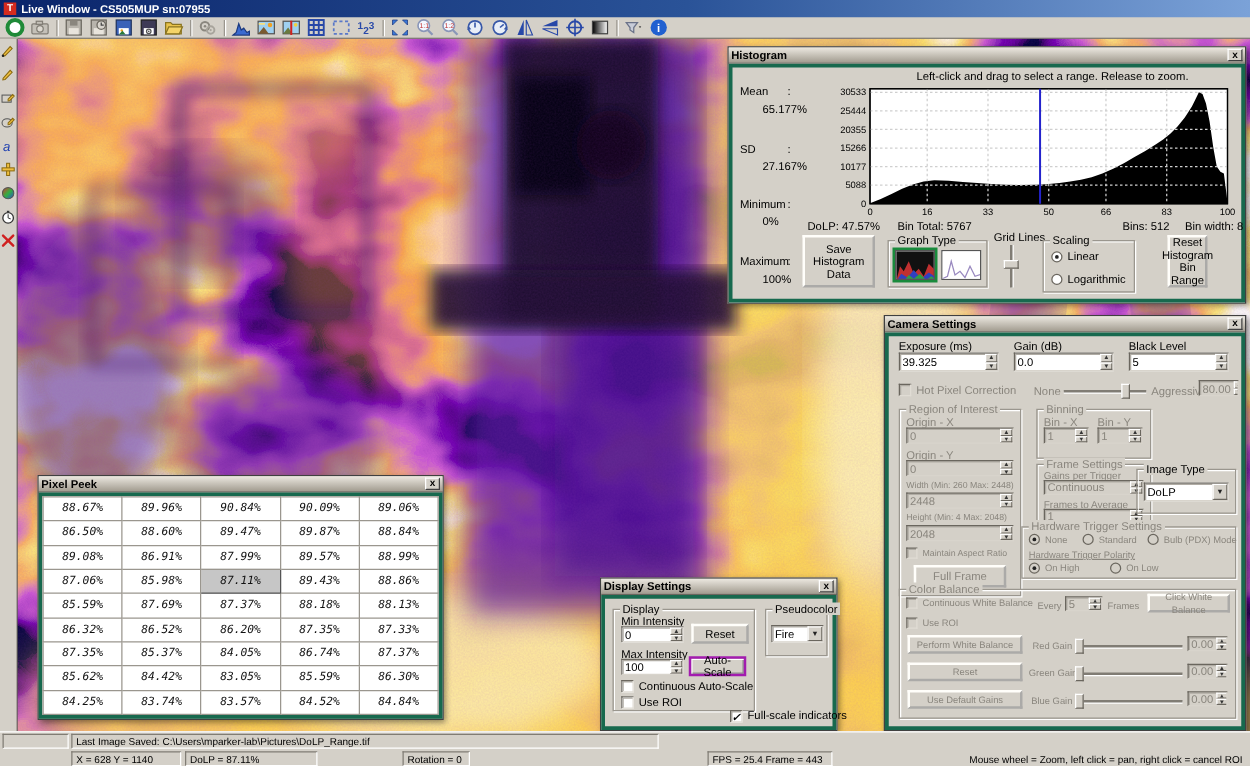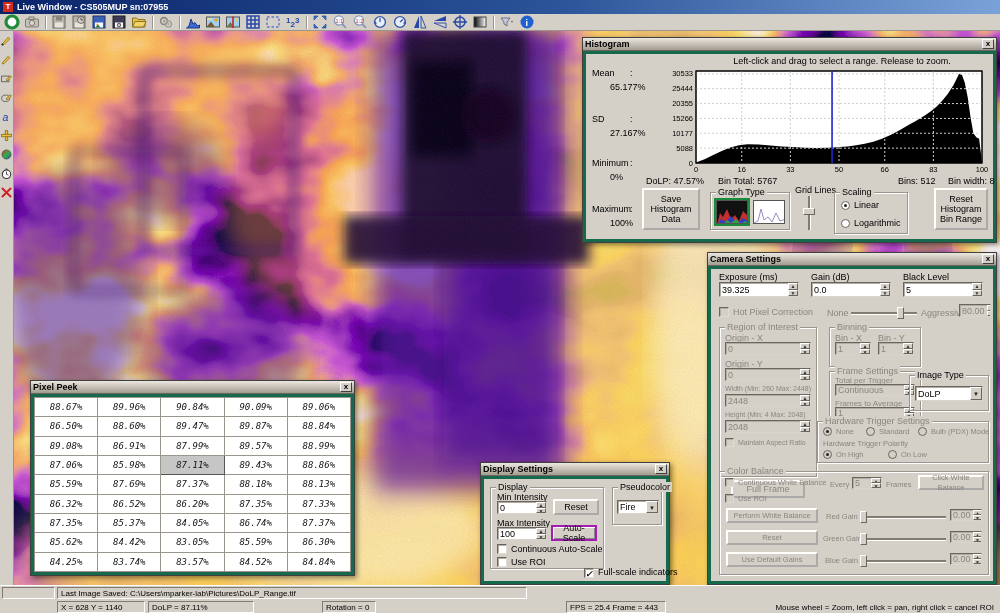--- a/index.html
+++ b/index.html
@@ -424,21 +424,21 @@
     </div>
     <span class="lbl" style="left:209px;top:131px;">Grid Lines</span>
     <div class="vtrack" style="left:222px;top:142px;height:34px;">
         <div class="vthumb" style="top:12px;"></div>
       </div>
     <div class="grp" style="left:248px;top:138px;width:74px;height:42px;">
       <span class="lg">Scaling</span>
       <span class="lbl" style="left:6px;top:7px;"><i class="rad sel"></i><span>Linear</span></span>
       <span class="lbl" style="left:6px;top:25px;"><i class="rad"></i><span>Logarithmic</span></span>
     </div>
-    <div class="btn" style="left:348px;top:134px;width:54px;height:42px;">Reset Histogram Bin Range</div>
+    <div class="btn" style="left:348px;top:134px;width:32px;height:42px;">Reset Histogram Bin Range</div>
   </div>
 </div>
 
 <div class="w" style="left:707px;top:252px;width:290px;height:333px;">
   <div class="wt">
     <span>Camera Settings</span>
     <span class="wx">x</span>
   </div>
   <div class="wb">
     <span class="lbl" style="left:8px;top:3px;">Exposure (ms)</span>
@@ -508,21 +508,21 @@
         </div>
       <span class="lbl" style="left:5px;top:83px;font-size:7px;">Height (Min: 4 Max: 2048)</span>
       <div class="fld dfld" style="left:5px;top:92px;width:86px;height:13px;">
           <span class="v">2048</span>
           <span class="ud">
             <i>▲</i>
             <i>▼</i>
           </span>
         </div>
       <span class="lbl" style="left:5px;top:110px;font-size:7px;"><i class="cbx dcb" style="width:9px;height:9px;"></i><span>Maintain Aspect Ratio</span></span>
-      <div class="btn dis" style="left:11px;top:124px;width:74px;height:18px;margin-top:28px;">Full Frame</div>
+      <div class="btn dis" style="left:11px;top:124px;width:74px;height:18px;">Full Frame</div>
     </div>
 
     <div class="grp dis" style="left:118px;top:58px;width:92px;height:40px;">
       <span class="lg">Binning</span>
       <span class="lbl" style="left:5px;top:5px;">Bin - X</span>
       <div class="fld dfld" style="left:5px;top:14px;width:36px;height:13px;">
           <span class="v">1</span>
           <span class="ud">
             <i>▲</i>
             <i>▼</i>
@@ -533,21 +533,21 @@
           <span class="v">1</span>
           <span class="ud">
             <i>▲</i>
             <i>▼</i>
           </span>
         </div>
     </div>
 
     <div class="grp dis" style="left:118px;top:102px;width:92px;height:46px;">
       <span class="lg">Frame Settings</span>
-      <span class="lbl" style="left:5px;top:4px;font-size:8px;">Total per Trigger</span>
+      <span class="lbl" style="left:5px;top:4px;font-size:8px;">Gains per Trigger</span>
       <div class="fld dfld" style="left:5px;top:12px;width:80px;height:12px;">
           <span class="v">Continuous</span>
           <span class="ud">
             <i>▲</i>
             <i>▼</i>
           </span>
         </div>
       <span class="lbl" style="left:5px;top:27px;font-size:8px;">Frames to Average</span>
       <div class="fld dfld" style="left:5px;top:35px;width:80px;height:12px;">
           <span class="v">1</span>
@@ -564,21 +564,21 @@
           <span class="v">DoLP</span>
           <span class="drop">▼</span>
         </div>
     </div>
 
     <div class="grp dis" style="left:106px;top:152px;width:172px;height:42px;">
       <span class="lg">Hardware Trigger Settings</span>
       <span class="lbl" style="left:5px;top:5px;font-size:7.5px;"><i class="rad dcb sel"></i><span>None</span></span>
       <span class="lbl" style="left:48px;top:5px;font-size:7.5px;"><i class="rad dcb"></i><span>Standard</span></span>
       <span class="lbl" style="left:100px;top:5px;font-size:7.5px;"><i class="rad dcb"></i><span>Bulb (PDX) Mode</span></span>
-      <span class="lbl" style="left:5px;top:17px;font-size:7.5px;">Hardware Trigger Polarity</span>
+      <span class="lbl" style="left:5px;top:17px;font-size:7.5px;text-decoration:underline;">Hardware Trigger Polarity</span>
       <span class="lbl" style="left:5px;top:28px;font-size:7.5px;"><i class="rad dcb sel"></i><span>On High</span></span>
       <span class="lbl" style="left:70px;top:28px;font-size:7.5px;"><i class="rad dcb"></i><span>On Low</span></span>
     </div>
 
     <div class="grp dis" style="left:8px;top:202px;width:270px;height:104px;">
       <span class="lg">Color Balance</span>
       <span class="lbl" style="left:5px;top:6px;font-size:7.5px;"><i class="cbx dcb" style="width:9px;height:9px;"></i><span>Continuous White Balance</span></span>
       <span class="lbl" style="left:110px;top:8px;font-size:7.5px;">Every</span>
       <div class="fld dfld" style="left:132px;top:5px;width:30px;height:12px;">
           <span class="v">5</span>

